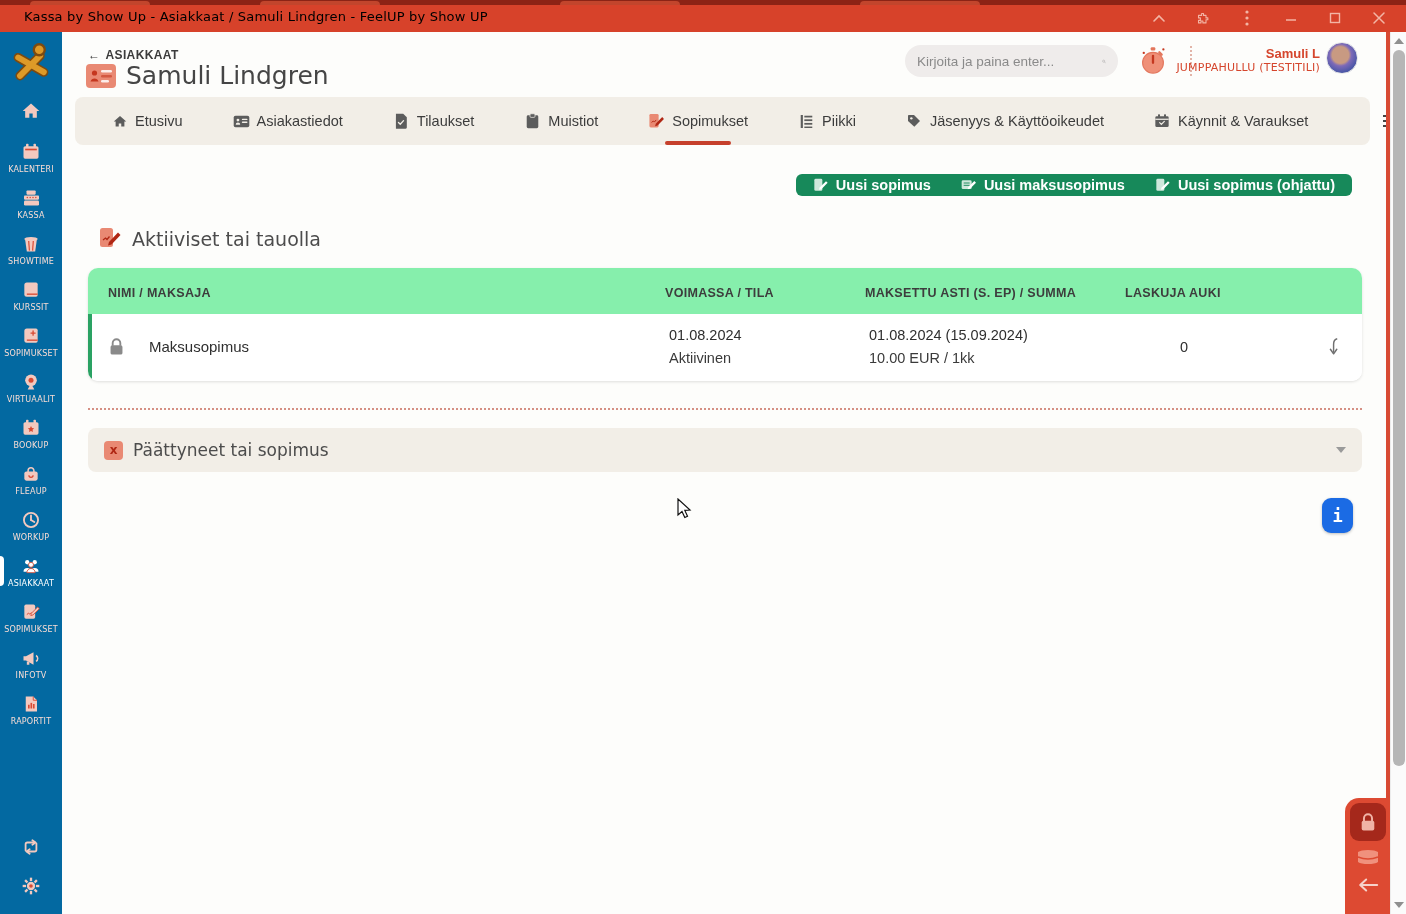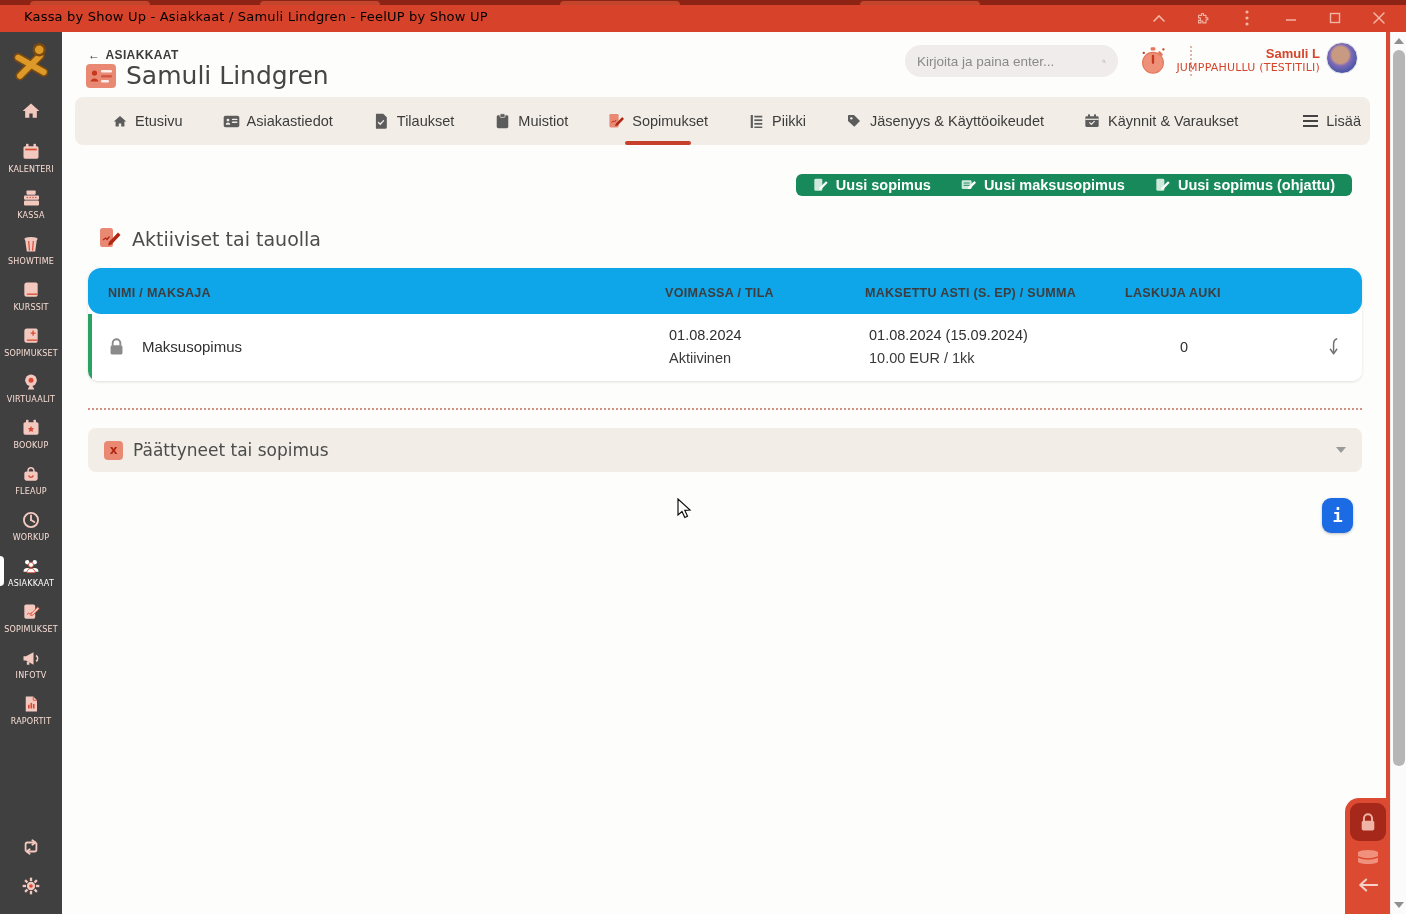--- a/index.html
+++ b/index.html
@@ -9,21 +9,21 @@
   
   .titlebar { position:absolute; left:0; top:0; width:1406px; height:32px; background:#d7422a; z-index:50; }
   .titlebar .tabstrip { position:absolute; left:0; top:0; width:100%; height:5px; background:#8c2315; }
   .titlebar .tabstrip i { position:absolute; top:1px; height:4px; background:#c2452c; border-radius:4px 4px 0 0; display:block; }
   .tb-title { position:absolute; left:24px; top:9px; font-size:13px; color:#000000; letter-spacing:.2px; font-family:"DejaVu Sans", sans-serif; }
   .tb-controls { position:absolute; right:8px; top:5px; height:26px; display:flex; align-items:center; gap:6px; }
   .tb-btn { width:38px; height:24px; display:flex; align-items:center; justify-content:center; color:#f3b5a5; font-size:14px; cursor:default; }
   .tb-btn svg { display:block; }
 
   
-  .sidebar { position:absolute; left:0; top:32px; width:62px; height:882px; background:#404040; z-index:40; display:flex; flex-direction:column; align-items:center; }
+  .sidebar { position:absolute; left:0; top:32px; width:62px; height:882px; background:#0369a1; z-index:40; display:flex; flex-direction:column; align-items:center; }
   .logo { margin-top:6px; width:52px; height:50px; display:flex; align-items:center; justify-content:center; }
   .nav-item { position:relative; width:62px; padding:7px 0 6px 0; display:flex; flex-direction:column; align-items:center; gap:2px; color:#f7d9d1; cursor:pointer; }
   .nav-item .nico { width:24px; height:22px; display:flex; align-items:center; justify-content:center; color:#f3c9bf; }
   .nav-item .nlabel { font-size:8px; letter-spacing:.2px; color:#f9ddd5; font-family:"DejaVu Sans", sans-serif; white-space:nowrap; }
   .nav-item.active::before { content:""; position:absolute; left:0; top:8px; bottom:8px; width:4px; background:#fff; border-radius:0 4px 4px 0; }
   .nav-item.active .nico, .nav-item.active .nlabel { color:#ffffff; }
   .side-bottom { margin-top:auto; margin-bottom:10px; display:flex; flex-direction:column; align-items:center; gap:16px; padding-bottom:4px; }
   .side-bottom .nico { color:#f3c9bf; }
 
   
@@ -41,44 +41,44 @@
 
   .stopwatch { position:absolute; left:1077px; top:14px; width:28px; height:30px; cursor:pointer; }
   .hdr-divider { position:absolute; left:1128px; top:14px; height:30px; border-left:2px dotted #e2b4a8; }
   .user-block { position:absolute; right:66px; top:14px; text-align:right; cursor:pointer; }
   .user-name { font-size:13px; font-weight:bold; color:#d5452c; }
   .user-org { font-size:11px; color:#d5452c; font-family:"DejaVu Sans", sans-serif; letter-spacing:.2px; }
   .avatar { position:absolute; right:28px; top:10px; width:32px; height:32px; border-radius:50%;
     background: radial-gradient(circle at 45% 40%, #c89a82 0 34%, #7d6ab8 45%, #4d58a8 70%, #353f7d 100%); border:1px solid #e8e8e8; cursor:pointer; }
 
   
-  .tabbar { position:absolute; left:13px; top:65px; width:1295px; height:48px; background:#f2eee7; border-radius:8px; display:flex; align-items:center; padding:0 18px; gap:4px; }
+  .tabbar { position:absolute; left:13px; top:65px; width:1295px; height:48px; background:#f2eee7; border-radius:8px; display:flex; align-items:center; padding:0 18px; gap:14px; }
   .tab { position:relative; height:48px; display:flex; align-items:center; gap:7px; padding:0 18px; font-size:14.5px; color:#3c3c3c; cursor:pointer; white-space:nowrap; }
   .tab .tico { width:17px; height:17px; color:#5c5c5c; display:flex; align-items:center; justify-content:center; }
   .tab.active .tico { color:#c6402c; }
   .tab.active::after { content:""; position:absolute; left:50%; transform:translateX(-50%); bottom:0; width:66px; height:4px; background:#c6402c; border-radius:2px; }
   .burger { display:flex; flex-direction:column; gap:3px; }
   .burger i { display:block; width:15px; height:2px; background:#444; }
 
   
   .actions { position:absolute; right:34px; top:142px; height:22px; background:#17895a; border-radius:6px; display:flex; align-items:stretch; padding:0 2px; }
   .action-btn { display:flex; align-items:center; gap:7px; padding:0 15px; color:#fff; font-size:14.5px; font-weight:bold; cursor:pointer; white-space:nowrap; }
   .action-btn .aico { width:16px; height:16px; display:flex; align-items:center; }
 
   
   .section-head { position:absolute; left:36px; top:194px; display:flex; align-items:flex-end; gap:10px; }
   .section-head .sico { width:24px; height:24px; }
   .section-title { font-size:19px; color:#4c4c4c; font-family:"DejaVu Sans", sans-serif; }
 
   
   .card { position:absolute; left:26px; top:236px; width:1274px; border-radius:10px; background:#fff; box-shadow:0 1px 3px rgba(0,0,0,.12); overflow:hidden; }
-  .thead { display:grid; grid-template-columns:557px 200px 260px 150px 1fr; background:#0ea5e9; padding:18px 0 14px 0;border-radius:13px; }
+  .thead { display:grid; grid-template-columns:557px 200px 260px 150px 1fr; background:#86efac; padding:18px 0 14px 0; }
   .th { font-size:12.5px; font-weight:bold; color:#3d3d3d; letter-spacing:.3px; padding-left:20px; }
   .trow { display:grid; grid-template-columns:557px 200px 260px 150px 1fr; background:#fff; border-left:4px solid #2aa263; padding:13px 0 15px 0; align-items:center; cursor:pointer; }
-  .cell-name { padding-left:16px; display:flex; align-items:center; gap:17px; font-size:15px; color:#2f2f2f; }
+  .cell-name { padding-left:16px; display:flex; align-items:center; gap:24px; font-size:15px; color:#2f2f2f; }
   .cell-two { padding-left:20px; display:flex; flex-direction:column; gap:7px; font-size:14.5px; color:#2f2f2f; }
   .cell-two .sub { color:#3a3a3a; }
   .cell-count { text-align:center; font-size:14.5px; color:#2f2f2f; }
   .cell-arrow { display:flex; justify-content:flex-end; padding-right:20px; color:#6f6f6f; }
 
   
   .dot-divider { position:absolute; left:26px; top:376px; width:1274px; border-top:2px dotted #d59084; }
   .collapsed-bar { position:absolute; left:26px; top:396px; width:1274px; height:44px; background:#f2eee7; border-radius:8px; display:flex; align-items:center; padding:0 16px; gap:10px; cursor:pointer; }
   .folder-x { width:19px; height:19px; background:#e98973; border-radius:4px; display:flex; align-items:center; justify-content:center; color:#b02714; font-size:12px; font-weight:bold; font-family:"DejaVu Sans", sans-serif; }
   .collapsed-title { font-size:17px; color:#4c4c4c; font-family:"DejaVu Sans", sans-serif; }

